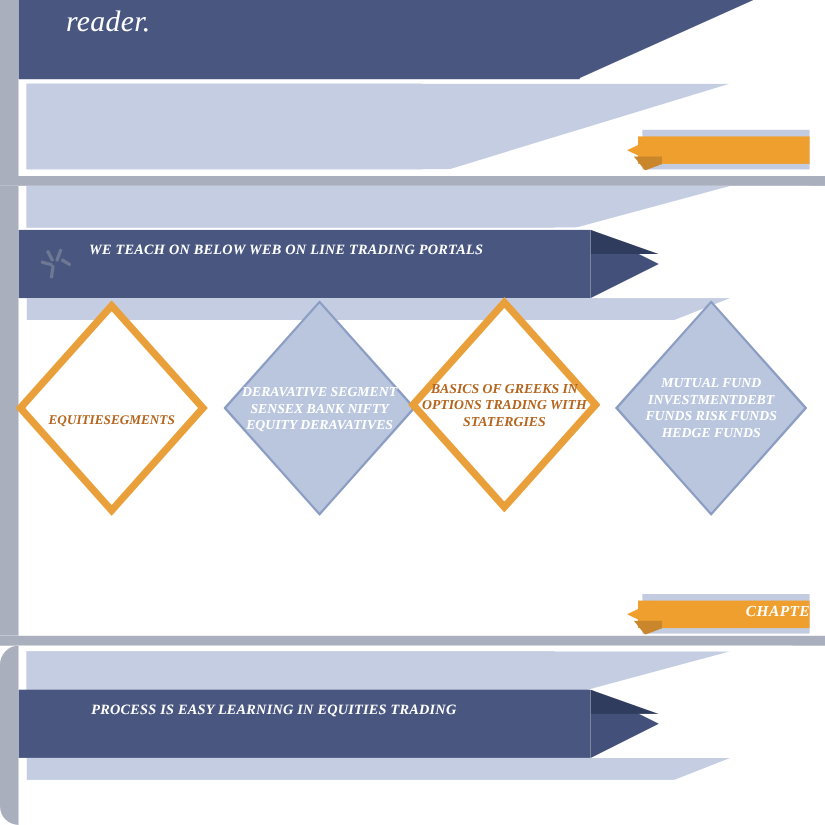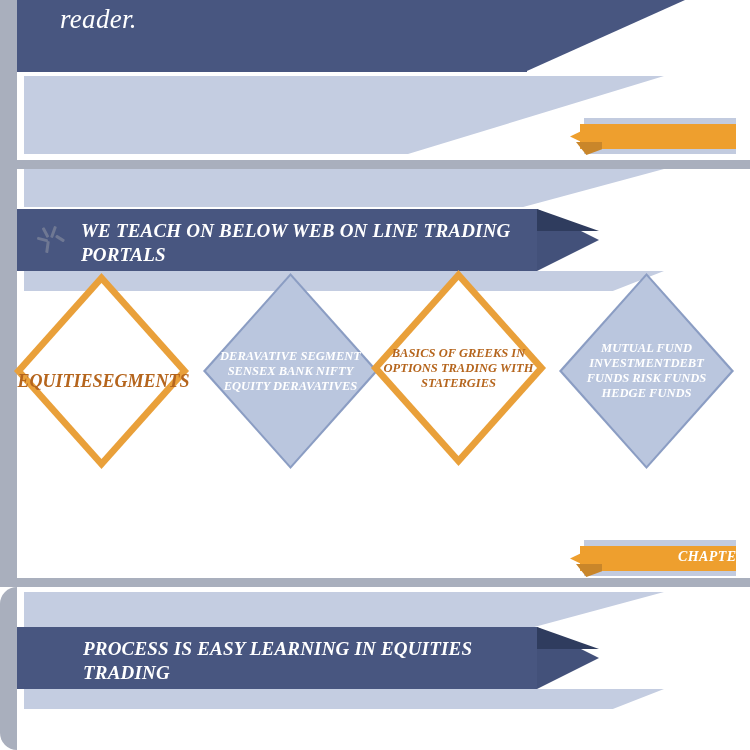--- a/index.html
+++ b/index.html
@@ -97,21 +97,21 @@
     clip-path:polygon(0 0, 100% 50%, 0 100%);
   }
   .ribbon .fold{
     position:absolute;left:520px;top:0;width:62px;height:22px;
     background:#2f3c5e;
     clip-path:polygon(0 0, 100% 100%, 0 100%);
   }
   .ribbon .title{
     position:absolute;left:64px;top:10px;width:440px;
     color:#ffffff;font-weight:bold;font-style:italic;
-    font-size:19px;line-height:1.25;letter-spacing:.2px;
+    font-size:13px;line-height:1.25;letter-spacing:.2px;
     font-family:"Liberation Serif", serif;
   }
   .sparkle{position:absolute;left:18px;top:16px;width:30px;height:30px;}
   .sparkle i{position:absolute;display:block;background:#6f7893;border-radius:1px;}
 
   .band-bot{
     position:absolute;left:24px;height:20px;width:640px;
     background:#c4cde1;
     clip-path:polygon(0 0, 100% 0, 92% 100%, 0 100%);
   }
@@ -145,21 +145,21 @@
     font-size:12.5px;line-height:1.2;
     width:150px;
     font-family:"Liberation Serif", serif;
   }
   .dia.filled .lbl{color:#ffffff;}
   .dia.outline .lbl{color:#b5651d;}
   #dia-1{left:14px;top:8px;}
   #dia-2{left:203px;top:8px;}
   #dia-3{left:371px;top:5px;}
   #dia-4{left:559px;top:8px;}
-  #dia-1 .lbl{font-size:18px;width:168px;margin-top:21px;}
+  #dia-1 .lbl{font-size:12px;width:168px;margin-top:21px;}
 
   
   #otab-mid{left:570px;top:371px;width:250px;}
   #otab-mid .shadowband{width:210px;}
   #otab-mid .arrow{left:10px;width:225px;}
   #otab-mid .arrowtip{left:0;}
   #otab-mid .arrowfold{left:6px;}
   #otab-mid .tablabel{left:108px;}
 
   

